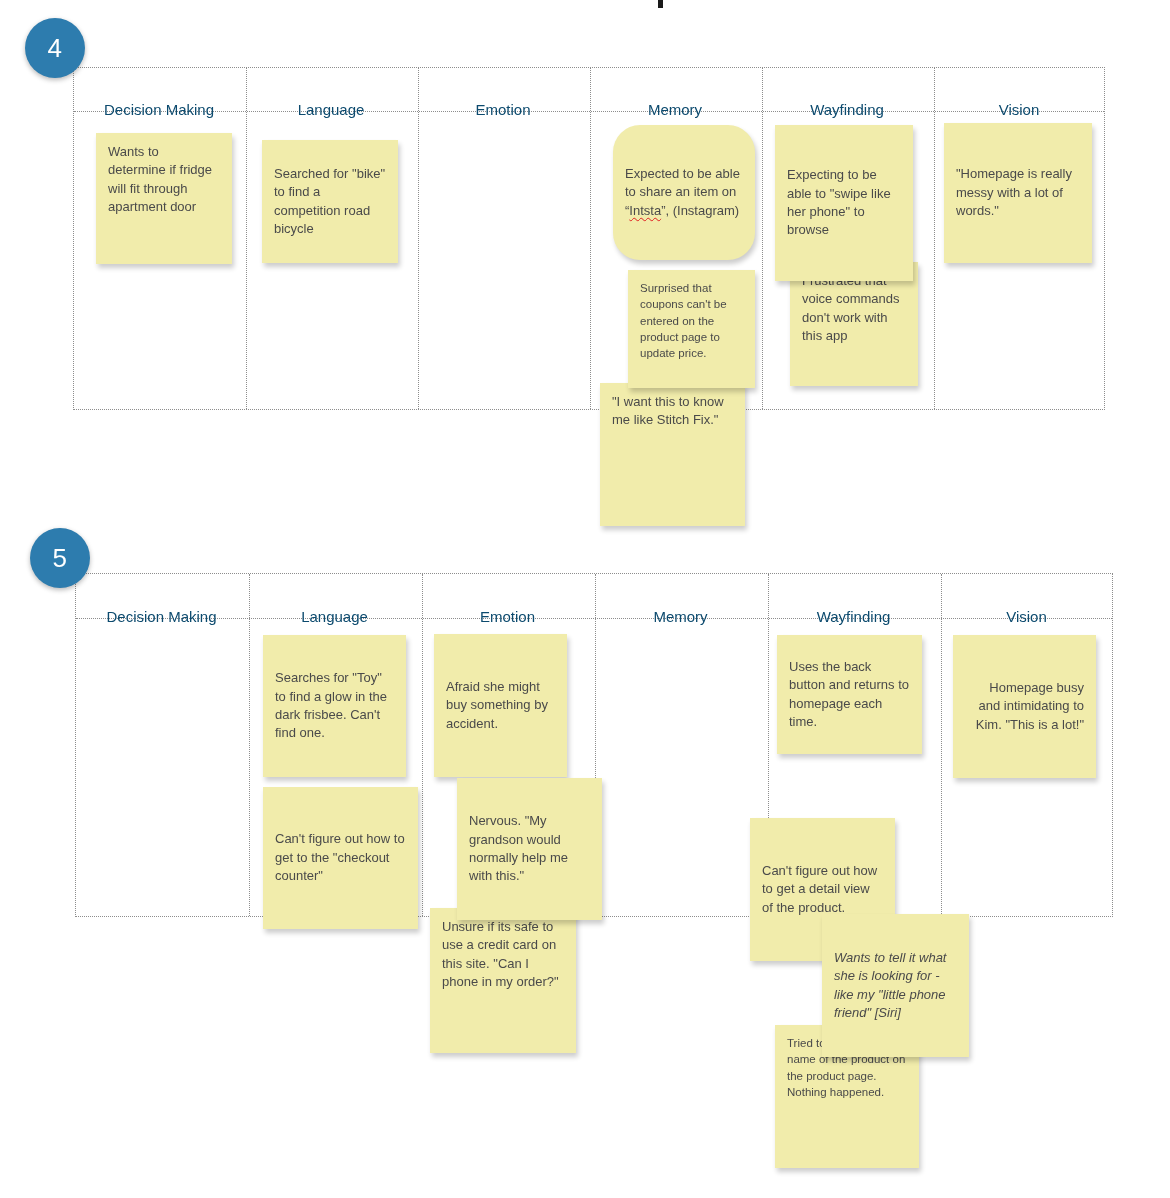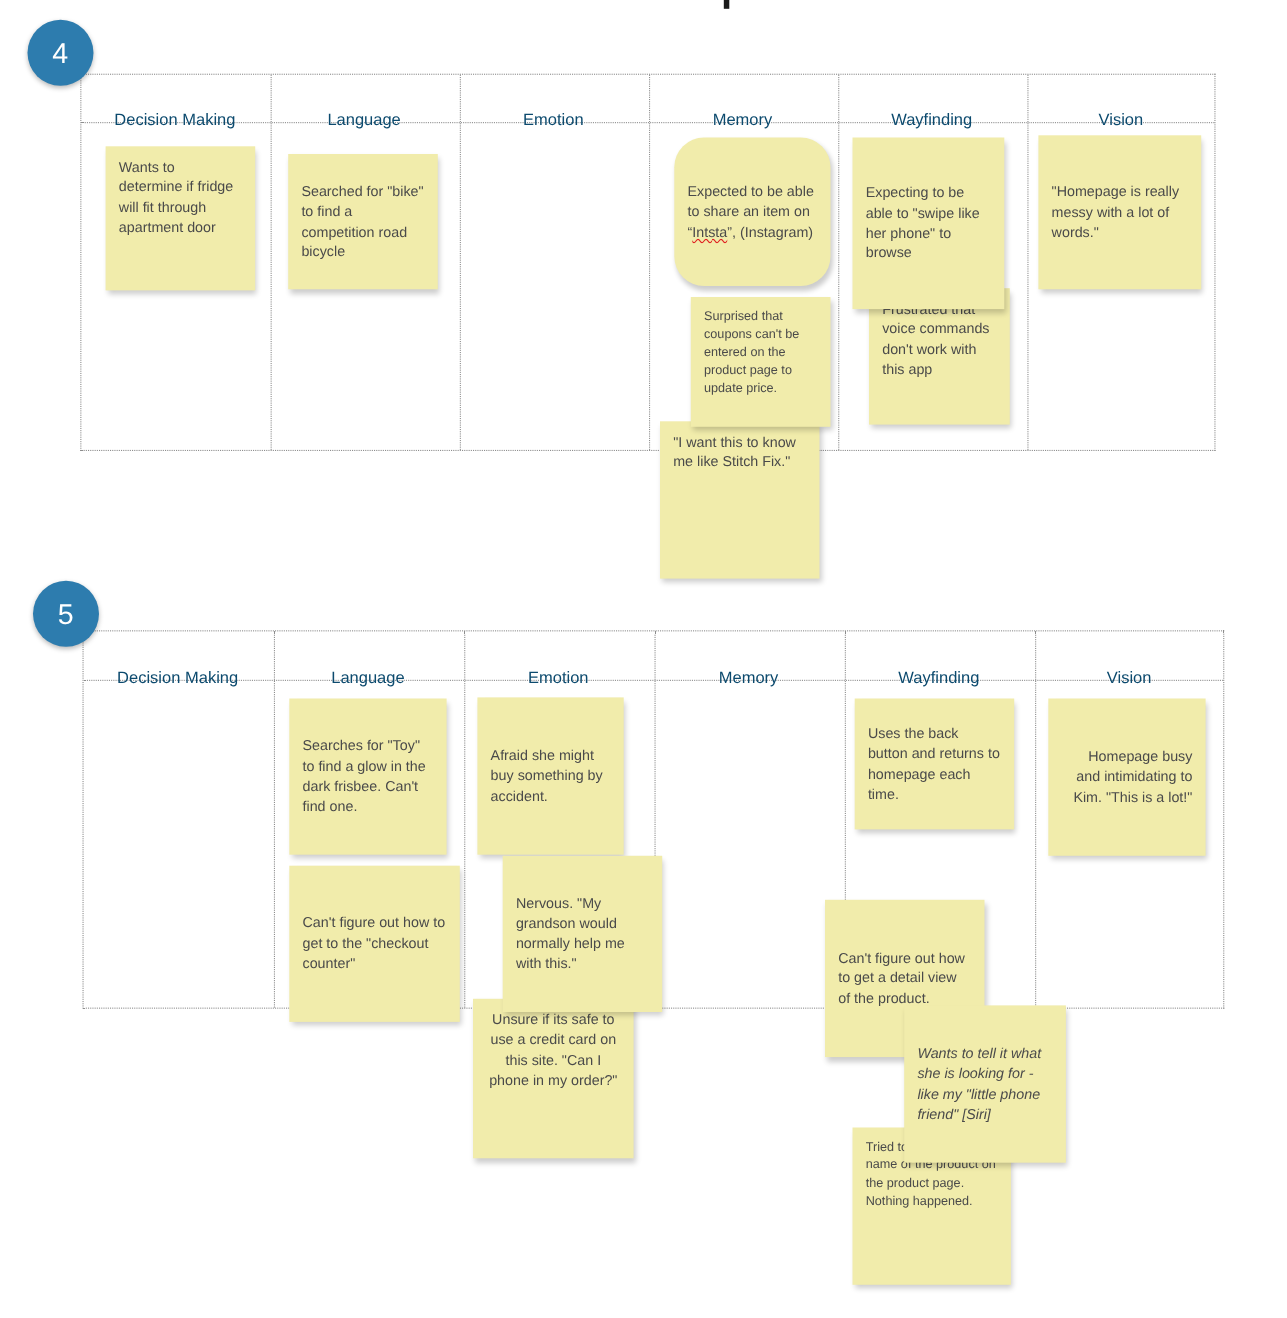--- a/index.html
+++ b/index.html
@@ -209,21 +209,21 @@
     </div>
 
     <div class="note med center" style="left:434px; top:114px; width:133px; height:143px; z-index:21;">
       <span class="txt">Afraid she might buy something by accident.</span>
     </div>
 
     <div class="note med center" style="left:457px; top:258px; width:145px; height:142px; z-index:23;">
       <span class="txt">Nervous. "My grandson would normally help me with this."</span>
     </div>
 
-    <div class="note med top" style="left:430px; top:388px; width:146px; height:145px; z-index:22;text-align:center;">
+    <div class="note med top" style="left:430px; top:388px; width:146px; height:145px; z-index:22;">
       <span class="txt">Unsure if its safe to use a credit card on this site. "Can I phone in my order?"</span>
     </div>
 
     <div class="note med center" style="left:777px; top:115px; width:145px; height:119px; z-index:23;">
       <span class="txt">Uses the back button and returns to homepage each time.</span>
     </div>
 
     <div class="note med center" style="left:750px; top:261px; width:145px; height:143px; z-index:22;margin-top:37px;">
       <span class="txt">Can't figure out how to get a detail view of the product.</span>
     </div>

